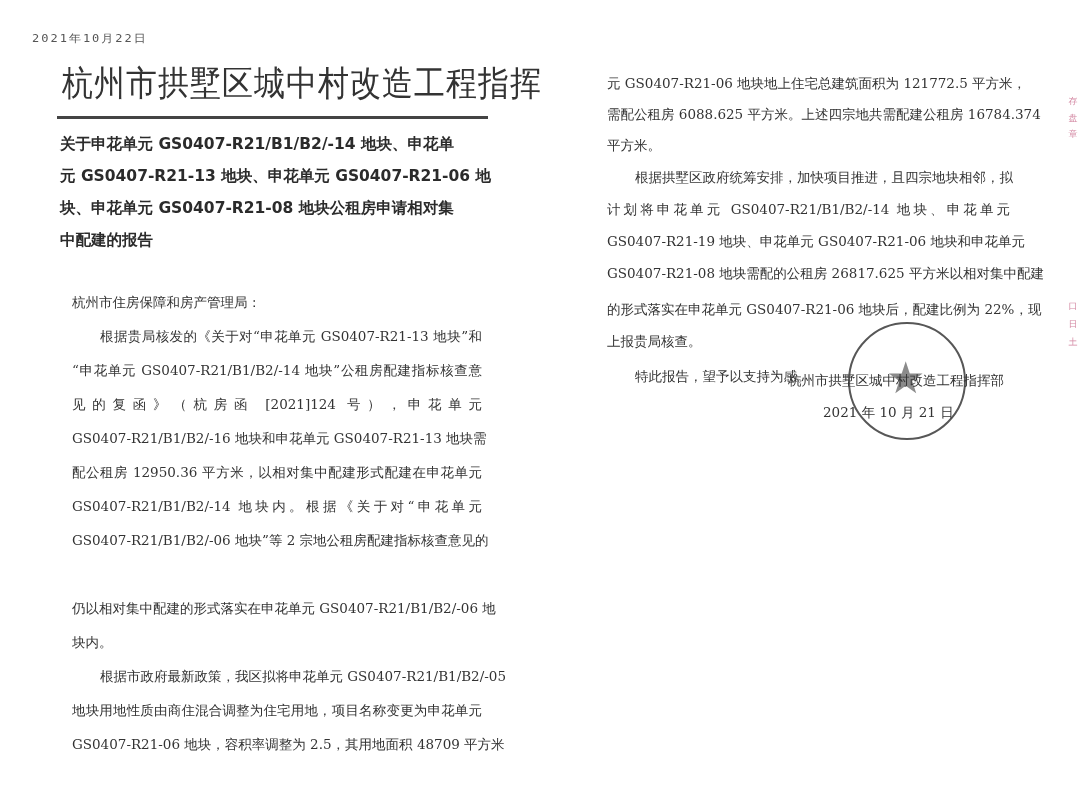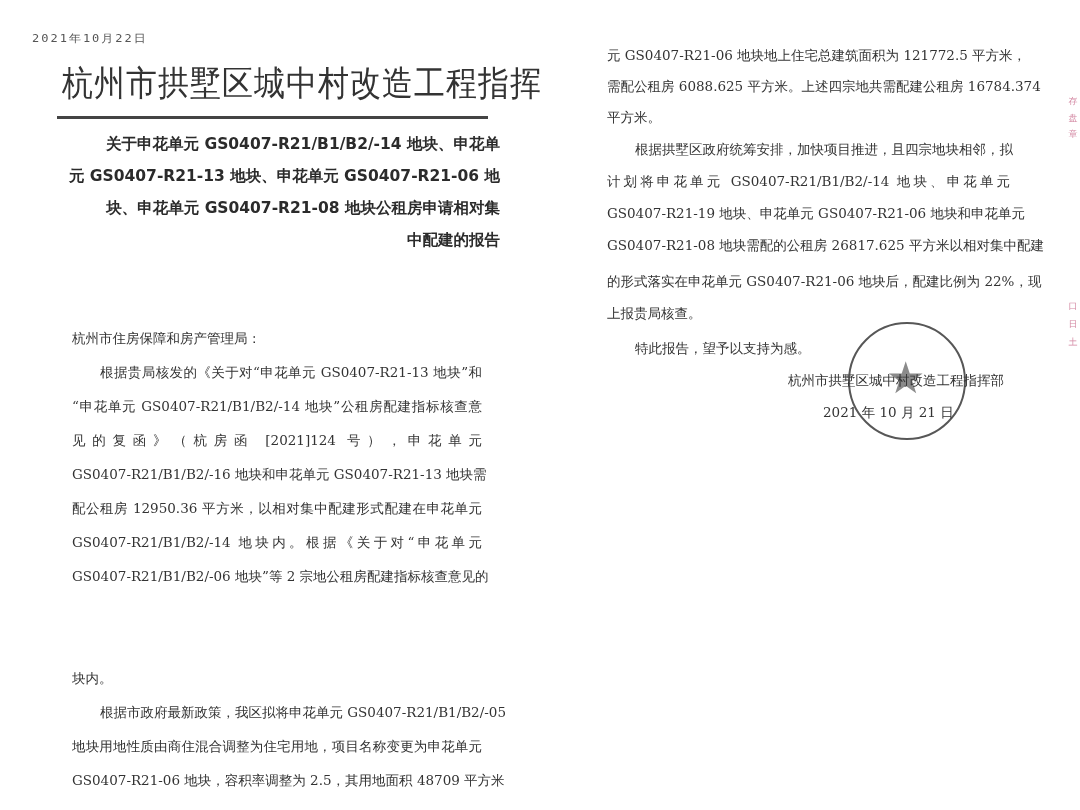--- a/index.html
+++ b/index.html
@@ -23,30 +23,30 @@
     letter-spacing: 1px; white-space: nowrap; transform: scaleY(1.12);
     transform-origin: left top;
   }
   .divider {
     position: absolute; left: 57px; top: 116px; width: 431px; height: 3px;
     background: #444;
   }
   .title-block {
     position: absolute; left: 60px; top: 128px; width: 440px;
     font-family: "DejaVu Sans", sans-serif; font-weight: bold;
-    font-size: 15.5px; color: #2b2b2b; text-align: right;
+    font-size: 15.5px; color: #2b2b2b; text-align: left;
   }
   .title-line { height: 32px; line-height: 32px; white-space: nowrap; }
   .body-line {
     position: absolute; height: 22px; line-height: 22px;
     font-size: 13.5px; color: #333; white-space: nowrap;
     text-align: justify; text-align-last: justify;
   }
-  .left-line { left: 72px; width: 410px; margin-top: 36px; }
-  .right-line { left: 607px; width: 403px; }
+  .left-line { left: 72px; width: 410px; }
+  .right-line { left: 607px; width: 403px; margin-top: 28px; }
   .indent { padding-left: 28px; box-sizing: border-box; }
   .noj { text-align-last: left; }
   .signature {
     position: absolute; font-size: 13.5px; color: #333; white-space: nowrap;
   }
   .official-seal {
     position: absolute; left: 848px; top: 322px; width: 118px; height: 118px;
     border: 2px solid #3a3a3a; border-radius: 50%; box-sizing: border-box;
     opacity: 0.85;
   }
@@ -76,20 +76,21 @@
 
   <div class="body-line left-line noj" style="top:291px">杭州市住房保障和房产管理局：</div>
 
   <div class="body-line left-line indent" style="top:325px">根据贵局核发的《关于对“申花单元 GS0407-R21-13 地块”和</div>
   <div class="body-line left-line" style="top:359px">“申花单元 GS0407-R21/B1/B2/-14 地块”公租房配建指标核查意</div>
   <div class="body-line left-line" style="top:393px">见的复函》（杭房函 [2021]124 号），申花单元</div>
   <div class="body-line left-line" style="top:427px">GS0407-R21/B1/B2/-16 地块和申花单元 GS0407-R21-13 地块需</div>
   <div class="body-line left-line" style="top:461px">配公租房 12950.36 平方米，以相对集中配建形式配建在申花单元</div>
   <div class="body-line left-line" style="top:495px">GS0407-R21/B1/B2/-14 地块内。根据《关于对“申花单元</div>
   <div class="body-line left-line" style="top:529px">GS0407-R21/B1/B2/-06 地块”等 2 宗地公租房配建指标核查意见的</div>
+  <div class="body-line left-line" style="top:597px">仍以相对集中配建的形式落实在申花单元 GS0407-R21/B1/B2/-06 地</div>
   <div class="body-line left-line noj" style="top:631px">块内。</div>
   <div class="body-line left-line indent" style="top:665px">根据市政府最新政策，我区拟将申花单元 GS0407-R21/B1/B2/-05</div>
   <div class="body-line left-line" style="top:699px">地块用地性质由商住混合调整为住宅用地，项目名称变更为申花单元</div>
   <div class="body-line left-line" style="top:733px">GS0407-R21-06 地块，容积率调整为 2.5，其用地面积 48709 平方米</div>
 </div>
 
 <div class="page page-right"></div>
 
 <div class="body-line right-line" style="top:44px">元 GS0407-R21-06 地块地上住宅总建筑面积为 121772.5 平方米，</div>
 <div class="body-line right-line" style="top:75px">需配公租房 6088.625 平方米。上述四宗地共需配建公租房 16784.374</div>

